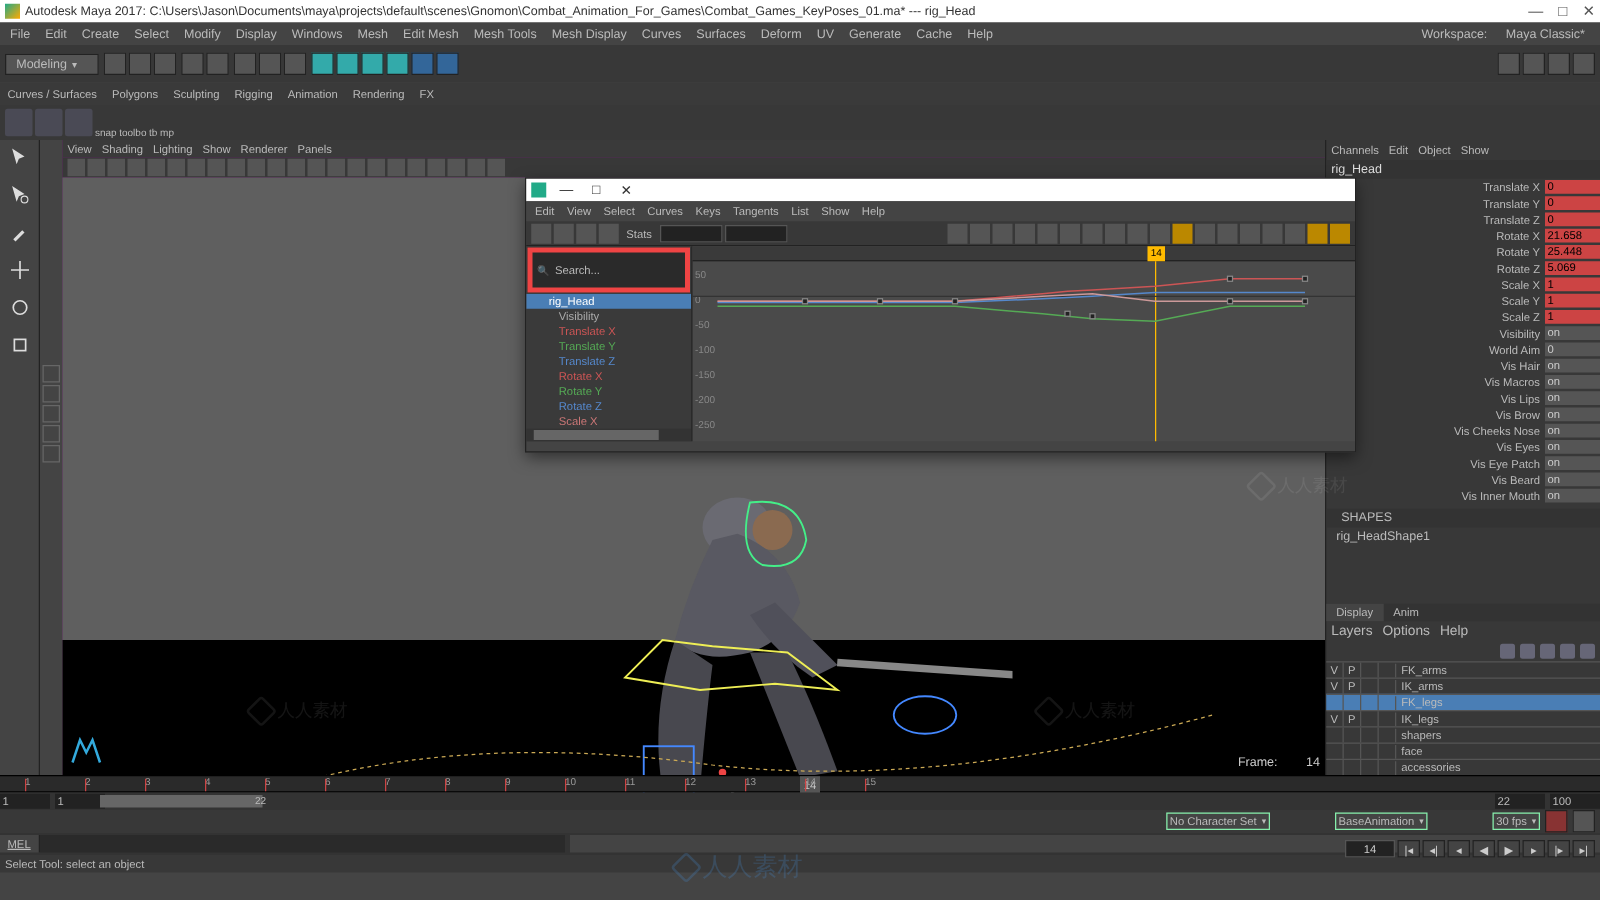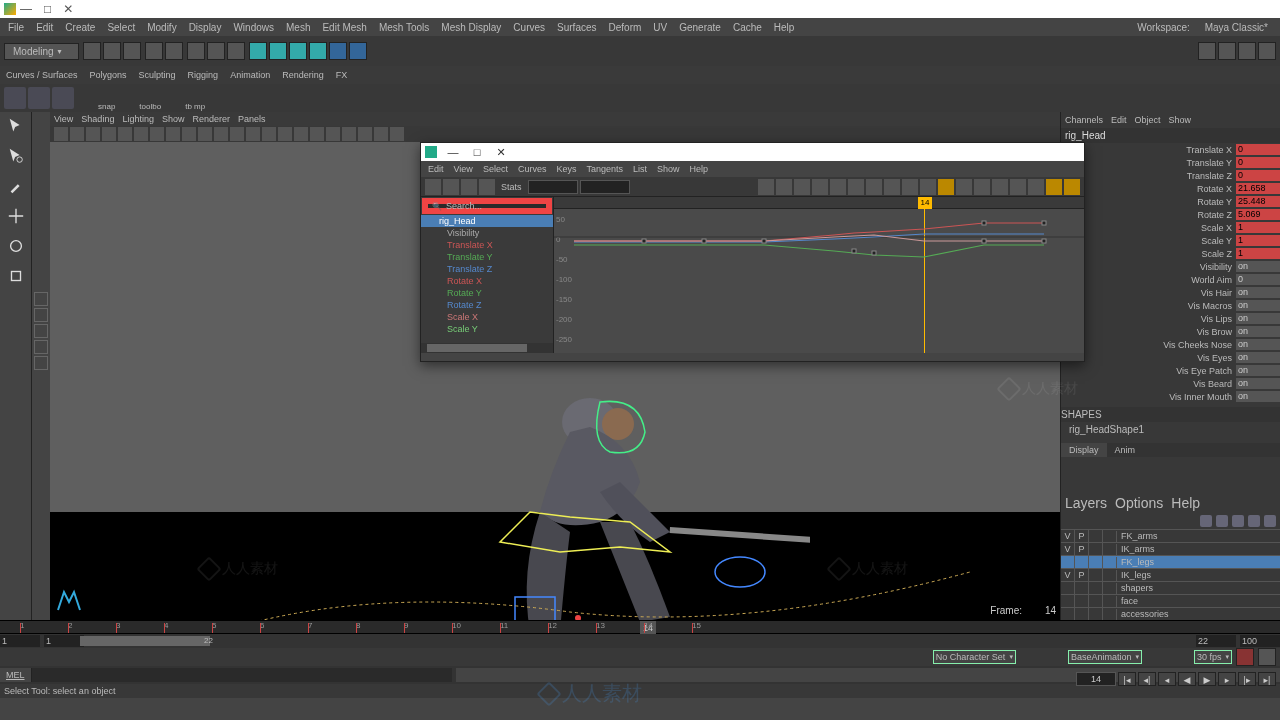--- a/index.html
+++ b/index.html
@@ -15,21 +15,21 @@
 .mode-label { background: #555; padding: 2px 16px 2px 8px; border: 1px solid #222; display: flex; align-items: center; gap: 4px; }
 .mode-label::after { content: '▾'; font-size: 8px; }
 .tool-grp { display: flex; gap: 2px; }
 .tool-btn { width: 18px; height: 18px; background: #555; border: 1px solid #222; }
 .tool-btn.cyan { background: #3aa; }
 .tool-btn.blue { background: #369; }
 .shelf-tabs { background: #3a3a3a; height: 18px; display: flex; align-items: center; font-size: 9px; }
 .shelf-tabs span { padding: 0 6px; }
 .shelf-content { background: #383838; height: 28px; display: flex; align-items: center; padding: 0 4px; gap: 2px; }
 .shelf-item { width: 22px; height: 22px; background: #4a4a55; border-radius: 2px; }
-.shelf-text { font-size: 8px; align-self: flex-end; margin-bottom: 1px; margin-left: 22px; }
+.shelf-text { font-size: 8px; align-self: flex-end; margin-bottom: 1px; }
 
 .main { display: flex; height: 508px; background: #444; }
 .toolbox { width: 32px; background: #444; display: flex; flex-direction: column; align-items: center; padding-top: 2px; gap: 6px; border-right: 1px solid #222; }
 .toolbox .tb { width: 24px; height: 24px; display: flex; align-items: center; justify-content: center; }
 .tb svg { width: 18px; height: 18px; }
 
 .sidepanel { width: 18px; background: #444; display: flex; flex-direction: column; align-items: center; padding-top: 180px; gap: 2px; }
 .sidepanel .sp { width: 14px; height: 14px; border: 1px solid #666; }
 
 .viewport-area { flex: 1; position: relative; background: #701a75; }
@@ -48,21 +48,21 @@
 .ge-title .t { flex: 1; }
 .ge-title .wbtn { width: 24px; text-align: center; font-size: 11px; }
 .ge-menu { background: #444; height: 16px; display: flex; align-items: center; font-size: 9px; padding: 0 2px; }
 .ge-menu span { padding: 0 5px; }
 .ge-toolbar { background: #383838; height: 20px; display: flex; align-items: center; padding: 0 4px; gap: 2px; border-bottom: 1px solid #222; }
 .ge-tb { width: 16px; height: 16px; background: #555; }
 .ge-tb.sel { background: #b80; }
 .ge-stats { padding: 0 4px; font-size: 9px; }
 .ge-body { display: flex; height: 156px; }
 .ge-outliner { width: 132px; background: #3a3a3a; display: flex; flex-direction: column; }
-.ge-search { background: #2a2a2a; height: 16px; display: flex; align-items: center; padding: 0 4px; font-size: 9px; border: 6px solid #ef4444; margin: 1px; }
+.ge-search { background: #2a2a2a; height: 36px; display: flex; align-items: center; padding: 0 4px; font-size: 9px; border: 4px solid #ef4444; margin: 1px; }
 .ge-search::before { content: '🔍'; font-size: 8px; margin-right: 4px; opacity: .5; }
 .ge-list { flex: 1; overflow: hidden; font-size: 9px; }
 .ge-item { padding: 1px 4px 1px 18px; display: flex; align-items: center; }
 .ge-item.sel { background: #4a7eb5; color: #fff; }
 .ge-item.vis { color: #aaa; padding-left: 26px; }
 .ge-item.tx { color: #c55; padding-left: 26px; }
 .ge-item.ty { color: #5a5; padding-left: 26px; }
 .ge-item.tz { color: #58c; padding-left: 26px; }
 .ge-item.sx { color: #c77; padding-left: 26px; }
 .ge-item.sy { color: #7c7; padding-left: 26px; }
@@ -76,27 +76,27 @@
 .ge-curve { position: absolute; top: 12px; left: 0; right: 0; bottom: 0; }
 
 .channels { width: 220px; background: #383838; border-left: 1px solid #222; display: flex; flex-direction: column; }
 .ch-menu { height: 16px; display: flex; align-items: center; font-size: 9px; padding: 0 4px; gap: 8px; }
 .ch-name { padding: 2px 4px; font-size: 10px; color: #ddd; background: #333; }
 .ch-attrs { padding: 0; }
 .ch-row { display: flex; align-items: center; height: 13px; font-size: 9px; }
 .ch-row .lbl { flex: 1; text-align: right; padding-right: 4px; }
 .ch-row .val { width: 44px; background: #c44; color: #000; padding: 0 2px; text-align: left; height: 11px; line-height: 11px; }
 .ch-row .val.gray { background: #555; color: #ccc; }
-.ch-section { padding: 2px 0; font-size: 10px; background: #333; margin-top: 4px; }
+.ch-section { padding: 2px 12px; font-size: 10px; background: #333; margin-top: 4px; }
 .ch-shape { padding: 2px 8px; font-size: 10px; }
 .layers-area { margin-top: auto; }
 .lay-tabs { display: flex; font-size: 9px; background: #333; }
 .lay-tabs span { padding: 2px 8px; }
 .lay-tabs span.active { background: #444; }
-.lay-menu { display: flex; font-size: 14px; padding: 2px 4px; gap: 8px; margin-top: 36px; }
+.lay-menu { display: flex; font-size: 11px; padding: 2px 4px; gap: 8px; }
 .lay-icons { display: flex; justify-content: flex-end; padding: 2px 4px; gap: 4px; }
 .lay-icons .li { width: 12px; height: 12px; background: #667; border-radius: 2px; }
 .lay-list { }
 .lay-row { display: flex; align-items: center; height: 13px; font-size: 9px; border-top: 1px solid #555; }
 .lay-row.sel { background: #4a7eb5; }
 .lay-row .c { width: 14px; text-align: center; border-right: 1px solid #555; height: 100%; line-height: 13px; }
 .lay-row .sw { width: 14px; height: 11px; border-right: 1px solid #555; }
 .lay-row .nm { padding-left: 4px; }
 
 .timeline-area { background: #383838; }
@@ -119,20 +119,23 @@
 .statusbar { height: 14px; background: #383838; font-size: 9px; padding: 0 4px; display: flex; align-items: center; }
 
 .watermark { position: absolute; opacity: 0.08; color: #fff; font-size: 14px; pointer-events: none; display: flex; align-items: center; gap: 4px; }
 .watermark::before { content: ''; width: 14px; height: 14px; border: 2px solid currentColor; border-radius: 3px; transform: rotate(45deg); }
 </style>
 </head>
 <body>
 
 <div class="titlebar">
   <div class="icon"></div>
+  <div class="title">
+    <span>Autodesk Maya 2017: </span><span>C:\Users\Jason\Documents\maya\projects\default\scenes\Gnomon\Combat_Animation_For_Games\Combat_Games_KeyPoses_01.ma*   ---   rig_Head</span>
+  </div>
   <div class="btns">
     <span>—</span>
     <span>□</span>
     <span>✕</span>
   </div>
 </div>
 
 <div class="menubar">
   <span>File</span>
   <span>Edit</span>

